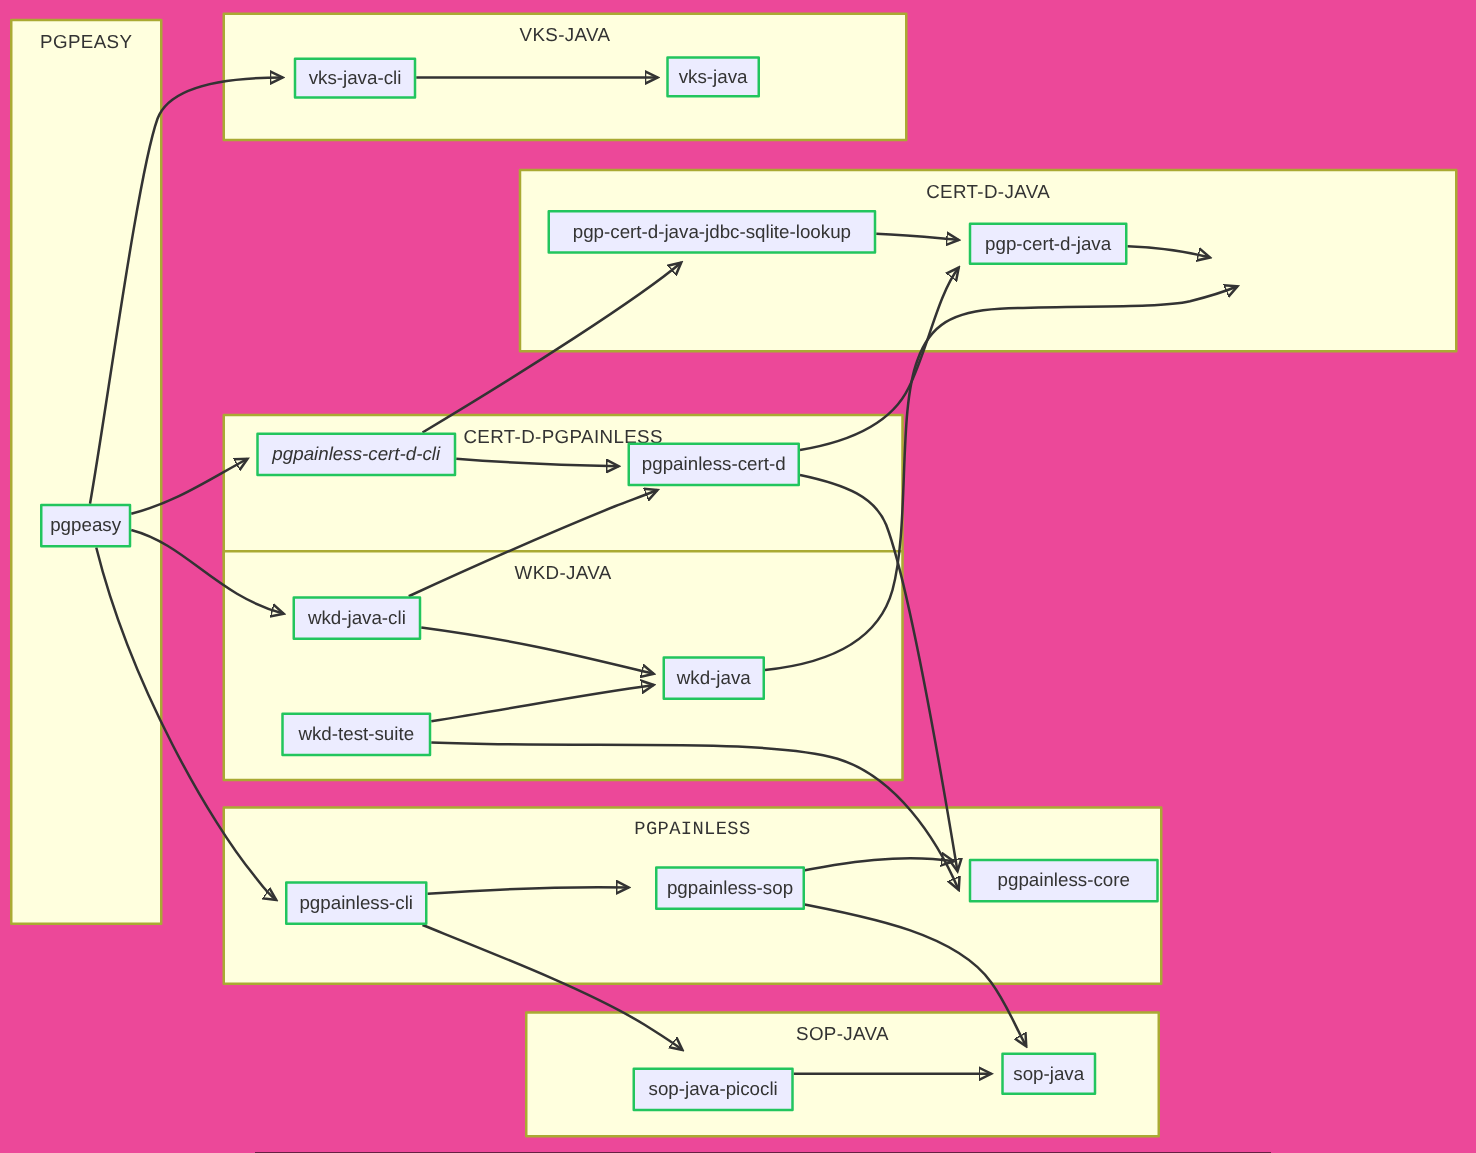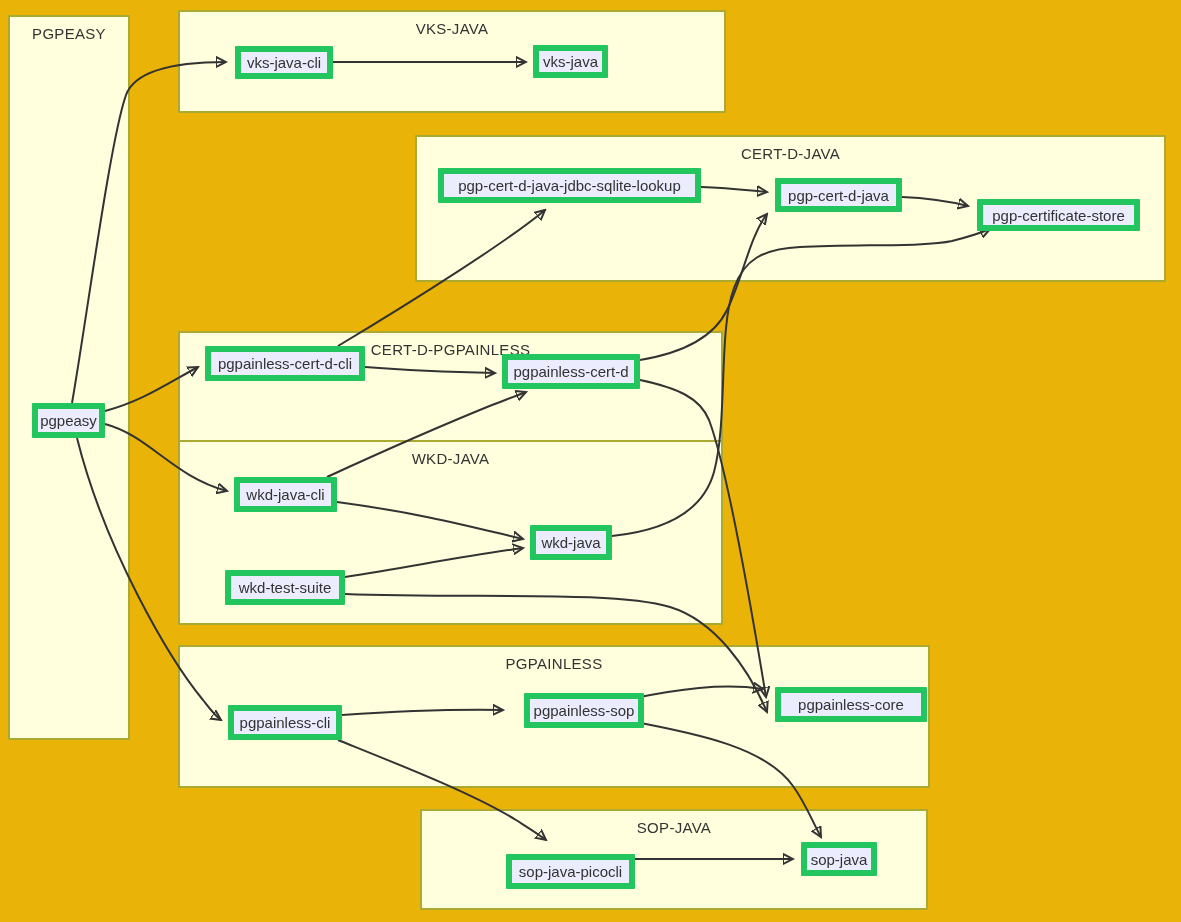--- a/index.html
+++ b/index.html
@@ -1,32 +1,32 @@
 <!DOCTYPE html>
 <html><head>
 <meta charset="utf-8">
 <style>
   html,body{margin:0;padding:0;background:#000;}
   #stage{
-    position:relative;width:1181px;height:922px;background:#eab308;
+    position:relative;width:1181px;height:922px;background:#ec4899;
     font-family:"Liberation Sans", sans-serif;color:#333;overflow:hidden;
   }
   .cluster{
     position:absolute;background:#ffffde;border:2px solid #aaaa33;
     box-sizing:border-box;border-radius:1px;
   }
   .cluster-title{
     position:absolute;top:8px;left:0;right:0;text-align:center;
     font-size:15px;font-weight:500;color:#333;letter-spacing:.3px;
     white-space:nowrap;
   }
   #edge-layer{position:absolute;left:0;top:0;z-index:2;pointer-events:none;}
   #edge-layer path{fill:none;stroke:#333333;stroke-width:2px;}
   .node{
-    position:absolute;z-index:3;background:#ececff;border:6px solid #22c55e;
+    position:absolute;z-index:3;background:#ececff;border:2px solid #22c55e;
     box-sizing:border-box;border-radius:1px;display:flex;align-items:center;
     justify-content:center;font-size:15px;color:#333;white-space:nowrap;
   }
 </style>
 </head>
 <body>
 
 <div id="stage">
 
   <div class="cluster" style="left:8px;top:15px;width:122px;height:725px;">
@@ -37,21 +37,21 @@
   </div>
   <div class="cluster" style="left:415px;top:135px;width:751px;height:147px;">
     <div class="cluster-title">CERT-D-JAVA</div>
   </div>
   <div class="cluster" style="left:178px;top:303px;width:545px;height:117px;margin-top:28px;">
     <div class="cluster-title">CERT-D-PGPAINLESS</div>
   </div>
   <div class="cluster" style="left:178px;top:440px;width:545px;height:185px;">
     <div class="cluster-title">WKD-JAVA</div>
   </div>
-  <div class="cluster" style="left:178px;top:645px;width:752px;height:143px;">
+  <div class="cluster" style="left:178px;top:645px;width:752px;height:143px;font-family:Liberation Mono, monospace;">
     <div class="cluster-title">PGPAINLESS</div>
   </div>
   <div class="cluster" style="left:420px;top:809px;width:508px;height:101px;">
     <div class="cluster-title">SOP-JAVA</div>
   </div>
 
   <svg id="edge-layer" width="1181" height="922" viewBox="0 0 1181 922">
     <defs>
       <marker id="arrow" viewBox="0 0 12 12" refX="10" refY="6" markerWidth="12" markerHeight="12" markerUnits="userSpaceOnUse" orient="auto">
         <path d="M0,1 L10,6 L0,11 z" fill="#333333"></path>
@@ -88,24 +88,21 @@
   </div>
   <div class="node" style="left:533px;top:45px;width:75px;height:33px;">
     <span>vks-java</span>
   </div>
   <div class="node" style="left:438px;top:168px;width:263px;height:35px;">
     <span>pgp-cert-d-java-jdbc-sqlite-lookup</span>
   </div>
   <div class="node" style="left:775px;top:178px;width:127px;height:34px;">
     <span>pgp-cert-d-java</span>
   </div>
-  <div class="node" style="left:977px;top:199px;width:163px;height:32px;">
-    <span>pgp-certificate-store</span>
-  </div>
-  <div class="node" style="left:205px;top:346px;width:160px;height:35px;">
+  <div class="node" style="left:205px;top:346px;width:160px;height:35px;font-style:italic;">
     <span>pgpainless-cert-d-cli</span>
   </div>
   <div class="node" style="left:502px;top:354px;width:138px;height:35px;">
     <span>pgpainless-cert-d</span>
   </div>
   <div class="node" style="left:234px;top:477px;width:103px;height:35px;">
     <span>wkd-java-cli</span>
   </div>
   <div class="node" style="left:530px;top:525px;width:82px;height:35px;">
     <span>wkd-java</span>

